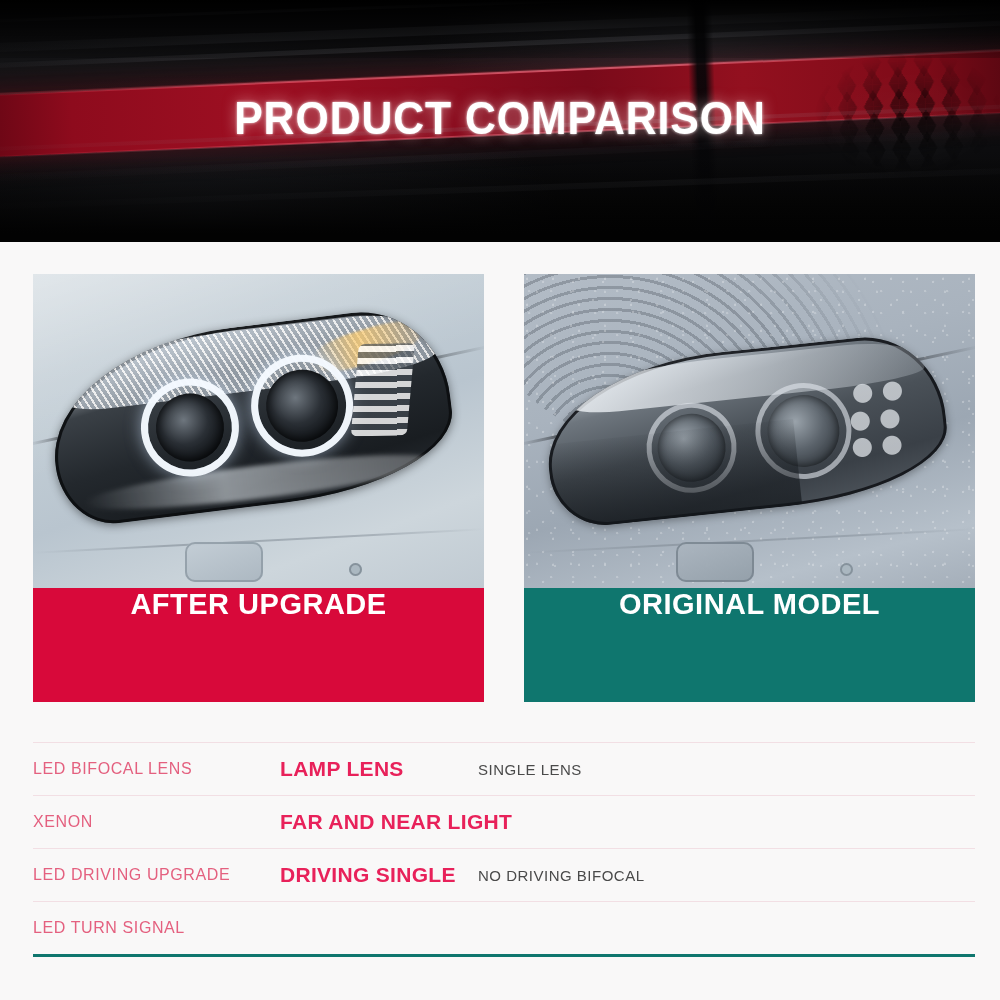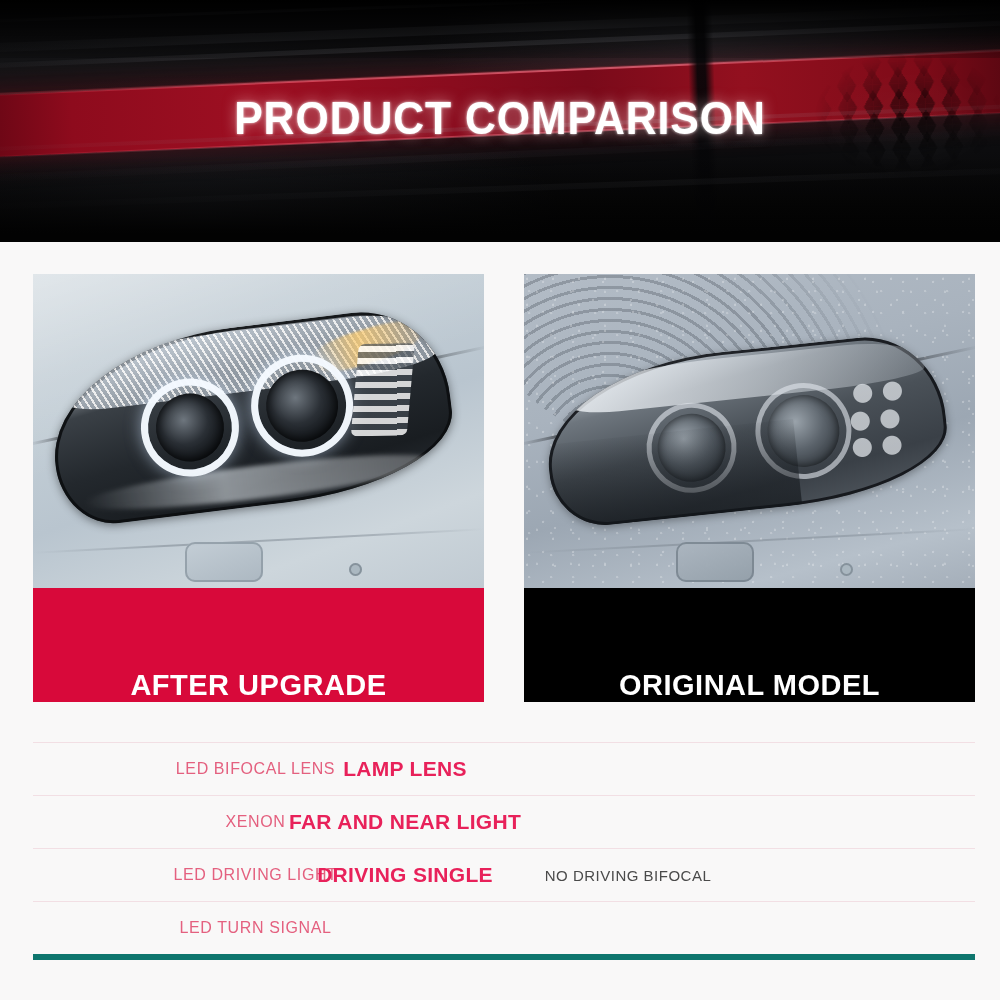--- a/index.html
+++ b/index.html
@@ -368,25 +368,25 @@
   }
 
   
   .label-bar {
     position: absolute;
     left: 0;
     top: 314px;
     width: 451px;
     height: 114px;
     display: flex;
-    align-items: flex-end;
+    align-items: flex-start;
     justify-content: center;
   }
   .label-bar.after { background: #d8093a; }
-  .label-bar.original { background: #000000; }
+  .label-bar.original { background: #0f766e; }
   .label-bar span {
     color: #ffffff;
     font-size: 29px;
     font-weight: bold;
     letter-spacing: 0.5px;
     white-space: nowrap;
   }
 
   
   .spec-table {
@@ -395,24 +395,23 @@
     top: 742px;
     width: 942px;
   }
   .spec-row {
     position: relative;
     height: 52px;
     display: flex;
     align-items: center;
     border-top: 1px solid #f2dfe4;
   }
-  .spec-row:last-child { border-bottom: 6px solid #0f766e; }
+  .spec-row:last-child { border-bottom: 3px solid #0f766e; }
   .cell {
     white-space: nowrap;
-    text-align: center;
   }
   .cell.upgrade {
     width: 445px;
     color: #e4607f;
     font-size: 16px;
     letter-spacing: 0.6px;
   }
   .cell.feature {
     width: 250px;
     color: #e8215a;
@@ -500,29 +499,30 @@
         <span>ORIGINAL MODEL</span>
       </div>
     </div>
   </div>
 
   <div class="spec-table">
 
     <div class="spec-row">
       <div class="cell upgrade">LED BIFOCAL LENS</div>
       <div class="cell feature">LAMP LENS</div>
+      <div class="cell original">SINGLE LENS</div>
     </div>
 
     <div class="spec-row">
       <div class="cell upgrade">XENON</div>
       <div class="cell feature">FAR AND NEAR LIGHT</div>
     </div>
 
     <div class="spec-row">
-      <div class="cell upgrade">LED DRIVING LIGHT</div>
+      <div class="cell upgrade">LED DRIVING UPGRADE</div>
       <div class="cell feature">DRIVING SINGLE</div>
       <div class="cell original">NO DRIVING BIFOCAL</div>
     </div>
 
     <div class="spec-row">
       <div class="cell upgrade">LED TURN SIGNAL</div>
     </div>
 
   </div>
 </div>

